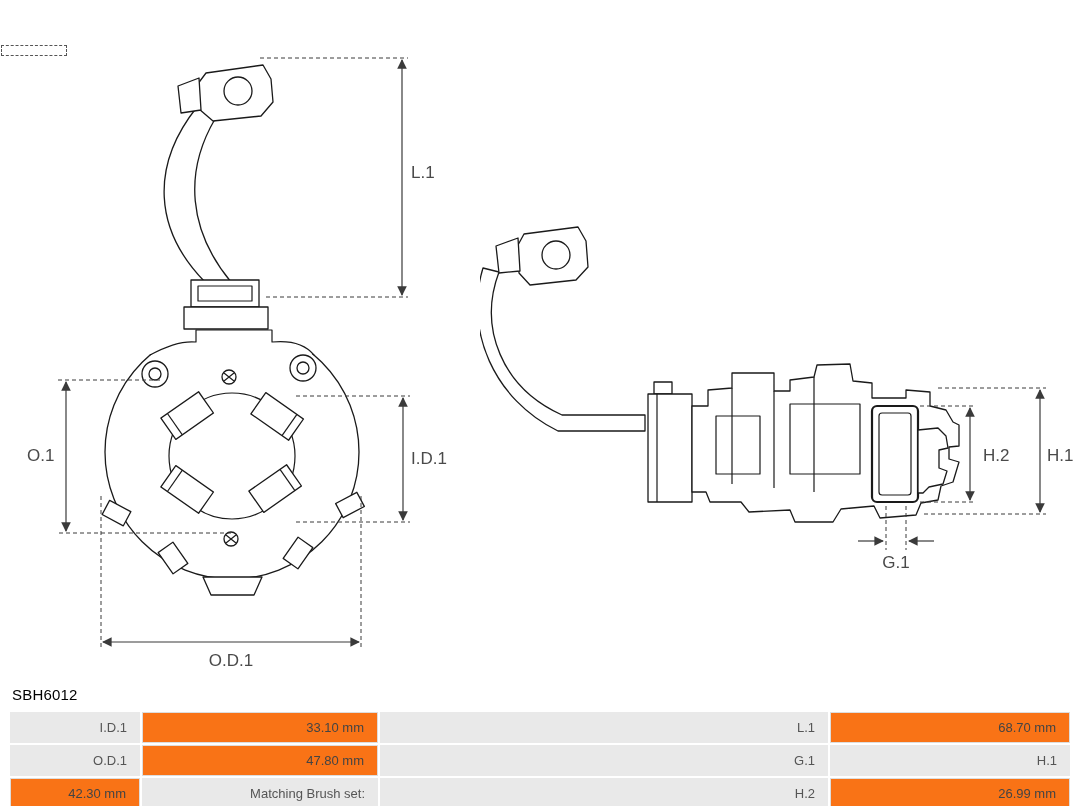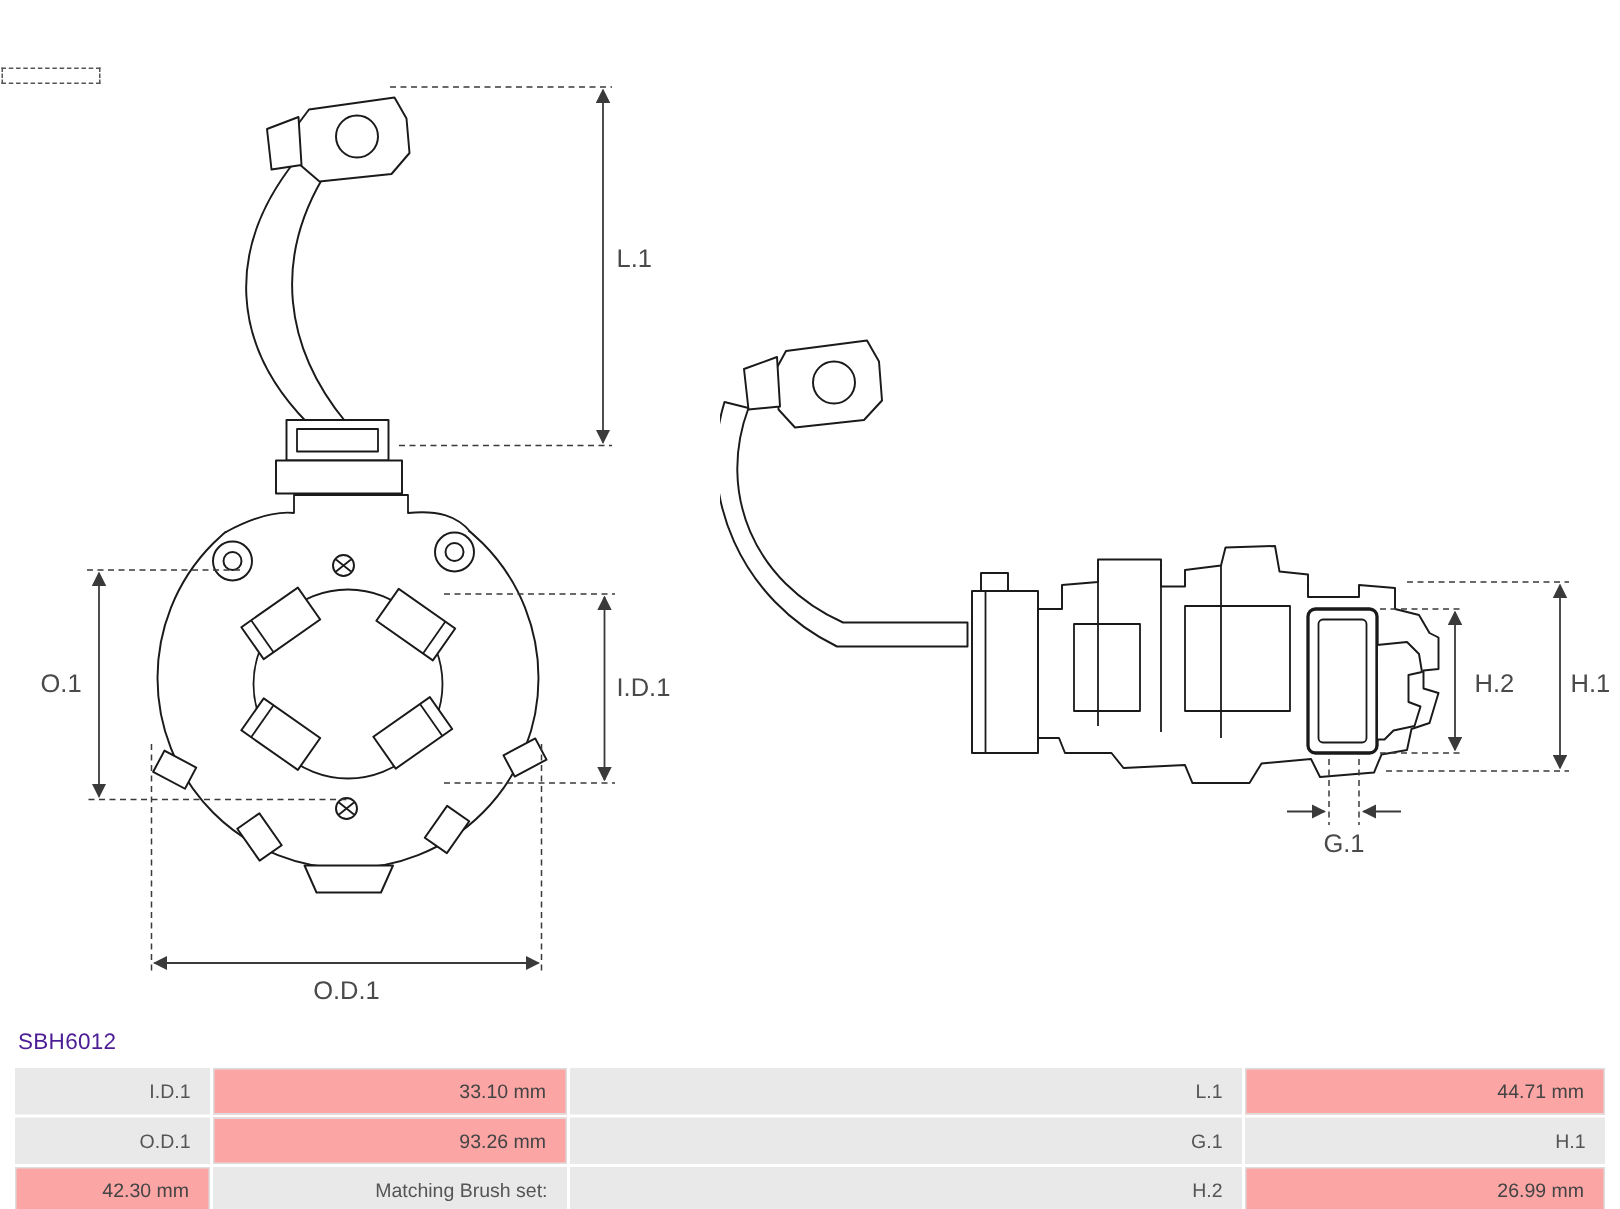--- a/index.html
+++ b/index.html
@@ -8,28 +8,28 @@
   .page{position:absolute;inset:0;background:#fff;margin-top:44px;}
   .fig{position:absolute;}
   .draw{fill:#fff;stroke:#1a1a1a;stroke-width:1.3;stroke-linejoin:round;}
   .line{fill:none;stroke:#1a1a1a;stroke-width:1.2;stroke-linejoin:round;}
   .ext{fill:none;stroke:#3a3a3a;stroke-width:1;stroke-dasharray:4 3;}
   .dim{stroke:#3a3a3a;stroke-width:1.2;fill:none;}
   .dimtxt{font:17px "Liberation Sans",sans-serif;fill:#4a4a4a;}
   .corner-box{position:absolute;left:1px;top:1px;width:64px;height:9px;
               border:1px dashed #555;}
   .part-title{position:absolute;left:12px;top:642px;font-size:15px;
-              color:#4c1d95;letter-spacing:.2px;}
+              color:#000000;letter-spacing:.2px;}
   .spec-table{position:absolute;left:10px;top:668px;width:1060px;
               display:grid;grid-template-columns:130px 236px 1fr 240px;
               grid-auto-rows:31px;gap:2px;}
   .cell{display:flex;align-items:center;justify-content:flex-end;
         padding:0 13px;font-size:13px;box-sizing:border-box;}
   .lbl{background:#e9e9e9;color:#555;}
-  .val{background:#fca5a5;border:1px solid #ddd;color:#444;}
+  .val{background:#f97316;border:1px solid #ddd;color:#444;}
   .blank{background:#fff;}
 </style>
 </head>
 <body>
 
 <div class="page">
 
   <div class="corner-box"></div>
 
   <svg class="fig" style="left:0;top:0" width="460" height="640" viewBox="0 0 460 640">
@@ -186,24 +186,24 @@
     </g>
   </svg>
 
   <div class="part-title">SBH6012</div>
 
   <div class="spec-table">
 
     <div class="cell lbl">I.D.1</div>
     <div class="cell val">33.10 mm</div>
     <div class="cell lbl">L.1</div>
-    <div class="cell val">44.71 mm</div>
+    <div class="cell val">68.70 mm</div>
 
     <div class="cell lbl">O.D.1</div>
-    <div class="cell val">93.26 mm</div>
+    <div class="cell val">47.80 mm</div>
     <div class="cell lbl">G.1</div>
 
     <div class="cell lbl">H.1</div>
     <div class="cell val">42.30 mm</div>
     <div class="cell lbl">Matching Brush set:</div>
 
     <div class="cell lbl">H.2</div>
     <div class="cell val">26.99 mm</div>
     <div class="cell lbl"></div>
     <div class="cell blank"></div>

